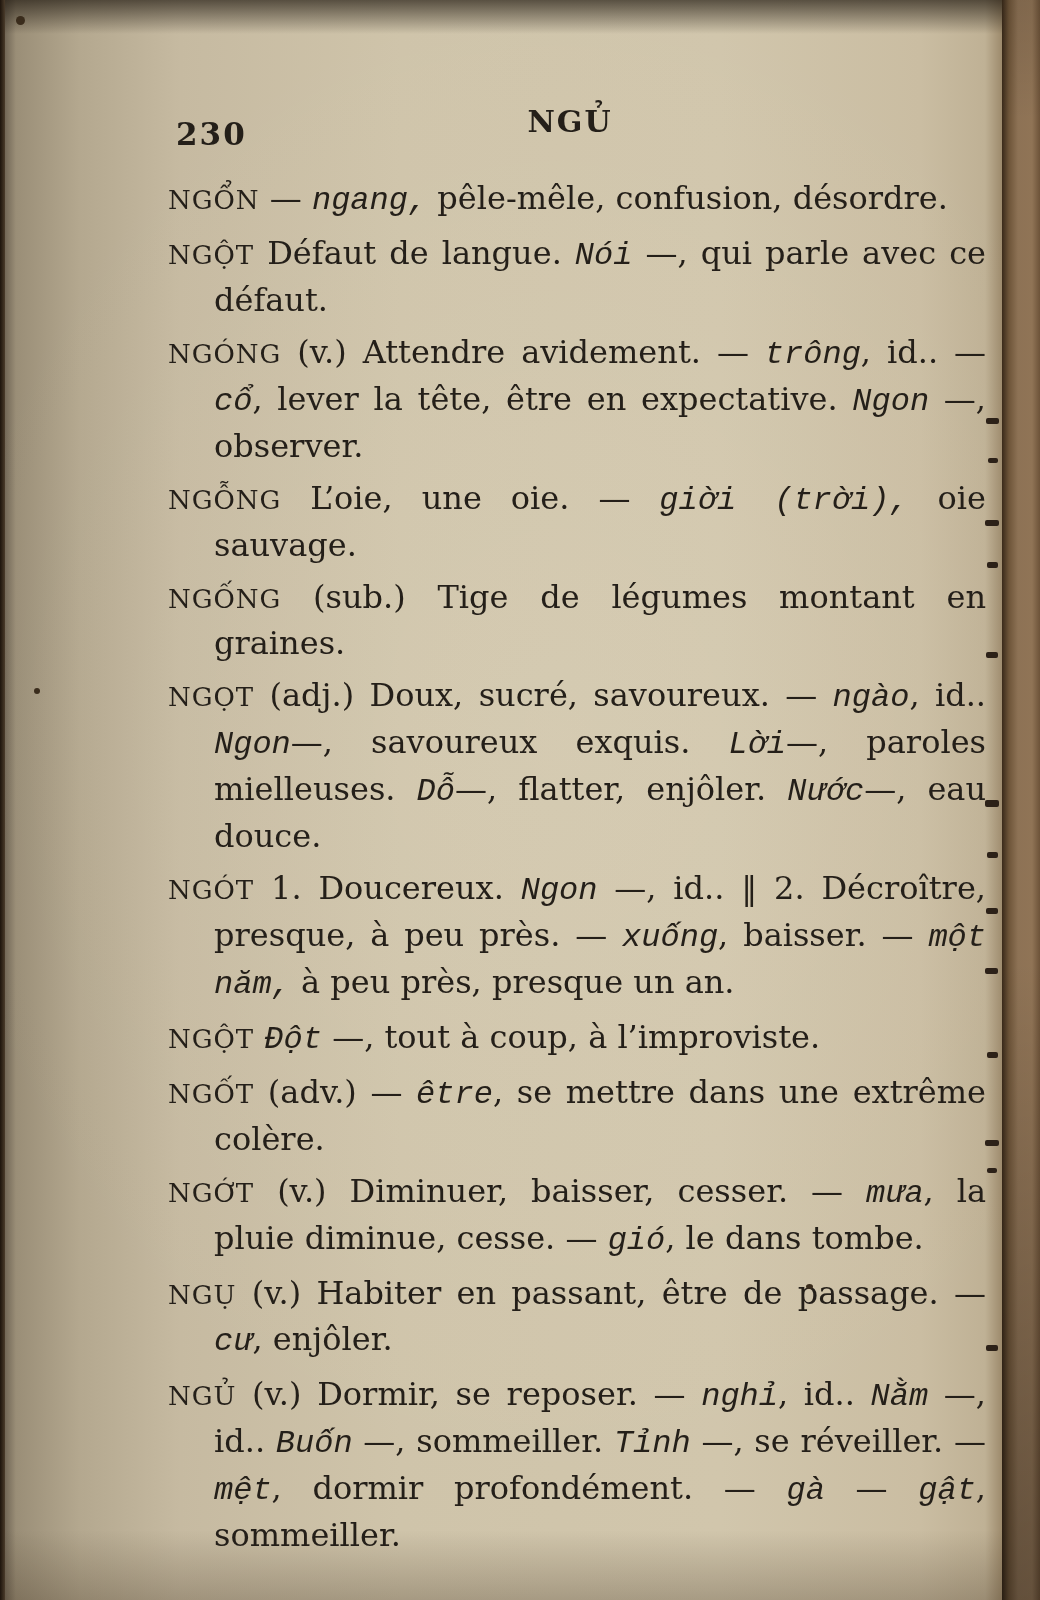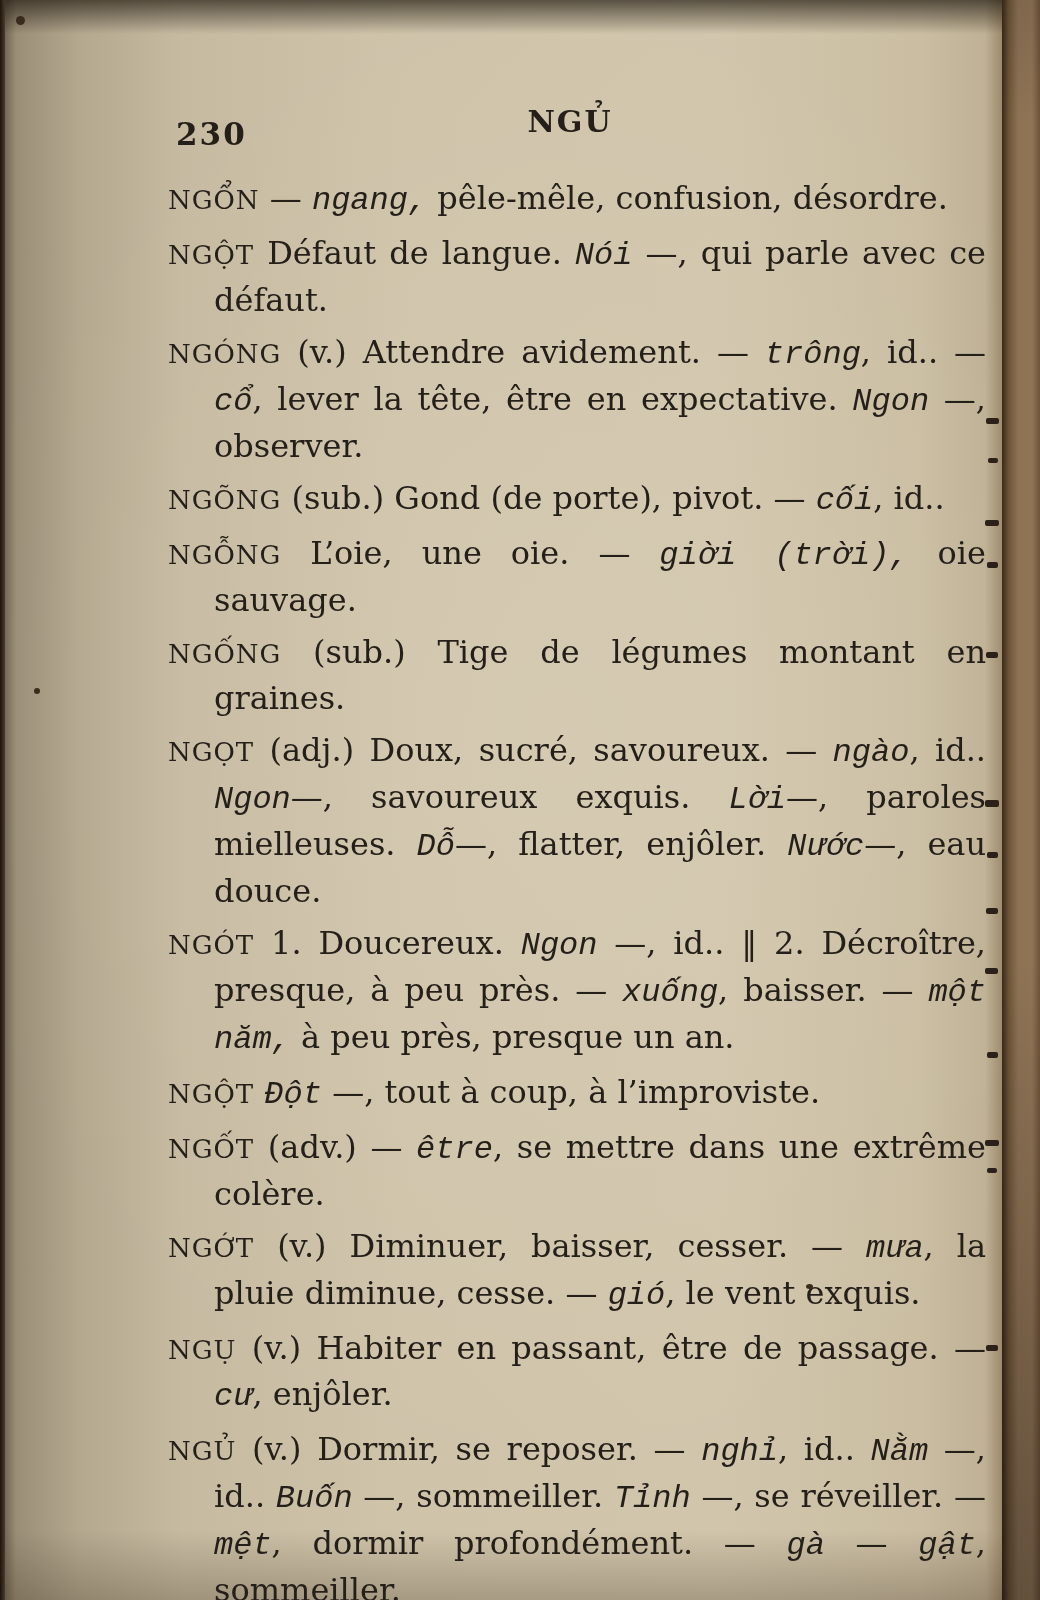--- a/index.html
+++ b/index.html
@@ -60,28 +60,27 @@
 
   <div class="page-header">
     <div class="page-number">230</div>
     <div class="running-head">NGỦ</div>
   </div>
 
   <div class="text-column">
       <p class="entry"><span class="hw">NGỔN</span><span class="rm"> — </span><span class="it">ngang,</span><span class="rm"> pêle-mêle, confusion, désordre.</span></p>
       <p class="entry"><span class="hw">NGỘT</span><span class="rm"> Défaut de langue. </span><span class="it">Nói</span><span class="rm"> —, qui parle avec ce défaut.</span></p>
       <p class="entry"><span class="hw">NGÓNG</span><span class="rm"> (v.) Attendre avidement. — </span><span class="it">trông</span><span class="rm">, id.. — </span><span class="it">cổ</span><span class="rm">, lever la tête, être en expectative. </span><span class="it">Ngon</span><span class="rm"> —, observer.</span></p>
-      <p class="entry"><span class="hw">NGÕNG</span><span class="rm"> (sub.) Gond (de porte), pivot. — </span><span class="it">cối</span><span class="rm">, id..</span></p>
       <p class="entry"><span class="hw">NGỖNG</span><span class="rm"> L’oie, une oie. — </span><span class="it">giời (trời),</span><span class="rm"> oie sauvage.</span></p>
       <p class="entry"><span class="hw">NGỐNG</span><span class="rm"> (sub.) Tige de légumes montant en graines.</span></p>
       <p class="entry"><span class="hw">NGỌT</span><span class="rm"> (adj.) Doux, sucré, savoureux. — </span><span class="it">ngào</span><span class="rm">, id.. </span><span class="it">Ngon</span><span class="rm">—, savoureux exquis. </span><span class="it">Lời</span><span class="rm">—, paroles mielleuses. </span><span class="it">Dỗ</span><span class="rm">—, flatter, enjôler. </span><span class="it">Nước</span><span class="rm">—, eau douce.</span></p>
       <p class="entry"><span class="hw">NGÓT</span><span class="rm"> 1. Doucereux. </span><span class="it">Ngon</span><span class="rm"> —, id.. ‖ 2. Décroître, presque, à peu près. — </span><span class="it">xuống</span><span class="rm">, baisser. — </span><span class="it">một năm,</span><span class="rm"> à peu près, presque un an.</span></p>
       <p class="entry"><span class="hw">NGỘT</span><span class="rm"> </span><span class="it">Đột</span><span class="rm"> —, tout à coup, à l’improviste.</span></p>
       <p class="entry"><span class="hw">NGỐT</span><span class="rm"> (adv.) — </span><span class="it">être</span><span class="rm">, se mettre dans une extrême colère.</span></p>
-      <p class="entry"><span class="hw">NGỚT</span><span class="rm"> (v.) Diminuer, baisser, cesser. — </span><span class="it">mưa</span><span class="rm">, la pluie diminue, cesse. — </span><span class="it">gió</span><span class="rm">, le vent exquis.</span></p>
+      <p class="entry"><span class="hw">NGỚT</span><span class="rm"> (v.) Diminuer, baisser, cesser. — </span><span class="it">mưa</span><span class="rm">, la pluie diminue, cesse. — </span><span class="it">gió</span><span class="rm">, le dans tombe.</span></p>
       <p class="entry"><span class="hw">NGỤ</span><span class="rm"> (v.) Habiter en passant, être de passage. — </span><span class="it">cư</span><span class="rm">, enjôler.</span></p>
       <p class="entry"><span class="hw">NGỦ</span><span class="rm"> (v.) Dormir, se reposer. — </span><span class="it">nghỉ</span><span class="rm">, id.. </span><span class="it">Nằm</span><span class="rm"> —, id.. </span><span class="it">Buốn</span><span class="rm"> —, sommeiller. </span><span class="it">Tỉnh</span><span class="rm"> —, se réveiller. — </span><span class="it">mệt</span><span class="rm">, dormir profondément. — </span><span class="it">gà</span><span class="rm"> — </span><span class="it">gật</span><span class="rm">, sommeiller.</span></p>
     </div>
 
   <div class="ink-mark" style="left:986px;top:418px;width:13px;height:6px;"></div>
   <div class="ink-mark" style="left:988px;top:458px;width:10px;height:5px;"></div>
   <div class="ink-mark" style="left:985px;top:520px;width:14px;height:6px;"></div>
   <div class="ink-mark" style="left:987px;top:562px;width:11px;height:6px;"></div>
   <div class="ink-mark" style="left:986px;top:652px;width:12px;height:6px;"></div>
   <div class="ink-mark" style="left:985px;top:800px;width:14px;height:7px;"></div>

